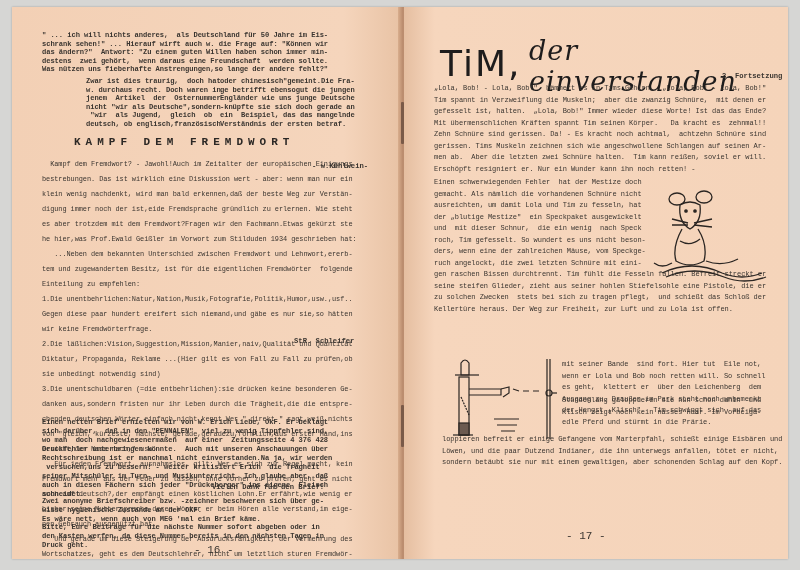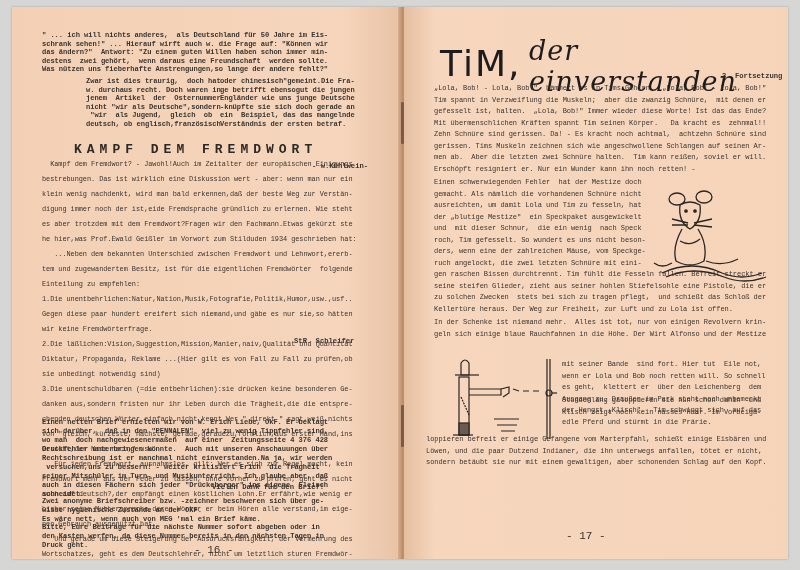--- a/index.html
+++ b/index.html
@@ -7,21 +7,21 @@
   .spread{position:absolute;left:12px;top:7px;width:776px;height:552px;background:#f4d2b8;box-shadow:0 0 2px rgba(0,0,0,.25);}
   .page{position:absolute;top:0;height:552px;overflow:hidden;}
   .page.left{left:0;width:390px;background:linear-gradient(90deg,#f3d0b5 0%,#f5d5bc 85%,#e8c2a4 100%);}
   .page.right{left:392px;width:384px;background:linear-gradient(90deg,#e5bea0 0%,#f6d6bd 8%,#f5d4ba 100%);}
   .gutter{position:absolute;left:386px;top:0;width:10px;height:552px;background:linear-gradient(90deg,#d9ae8d,#b98a6c,#d6ad8c);}
   .staple{position:absolute;left:389px;width:3px;background:#7a5a48;border-radius:1px;}
   .txt{font-size:7.1px;line-height:8.6px;white-space:pre;letter-spacing:-0.05px;}
   .bold{font-weight:bold;}
   .lp{position:absolute;left:30px;}
   .col{position:absolute;}
-  .heading{position:absolute;left:62px;top:135px;font-size:13px;font-weight:bold;letter-spacing:5px;color:#2c2825;}
+  .heading{position:absolute;left:62px;top:129px;font-size:11px;font-weight:bold;letter-spacing:5px;color:#2c2825;}
   .sig{position:absolute;font-size:7.2px;font-weight:bold;}
   .pageno{position:absolute;font-size:11px;}
   .title-tim{position:absolute;left:36px;top:18px;font-family:"DejaVu Sans",sans-serif;font-size:36px;font-weight:normal;color:#1e1c1c;letter-spacing:2px;margin-top:18px;}
   .title-rest{position:absolute;left:125px;top:28px;font-family:"DejaVu Serif",serif;font-style:italic;font-size:27px;color:#1e1c1c;letter-spacing:1px;}
   .rtxt{font-size:7px;line-height:11.5px;white-space:pre;}
   .illus{position:absolute;}
 </style>
 </head>
 <body>
 
@@ -122,31 +122,29 @@
 ausreichten, um damit Lola und Tim zu fesseln, hat
 der „blutige Mestize"  ein Speckpaket ausgewickelt
 und  mit dieser Schnur,  die ein wenig  nach Speck
 roch, Tim gefesselt. So wundert es uns nicht beson-
 ders, wenn eine der zahlreichen Mäuse, vom Speckge-
 ruch angelockt, die zwei letzten Schnüre mit eini-</div>
     <div class="txt rtxt col" style="left:30px;top:262px;" id="p2b">gen raschen Bissen durchtrennt. Tim fühlt die Fesseln fallen. Befreit streckt er
 seine steifen Glieder, zieht aus seiner hohlen Stiefelsohle eine Pistole, die er
 zu solchen Zwecken  stets bei sich zu tragen pflegt,  und schießt das Schloß der
 Kellertüre heraus. Der Weg zur Freiheit, zur Luft und zu Lola ist offen.</div>
-    <div class="txt rtxt col" style="left:30px;top:310px;" id="p3">In der Schenke ist niemand mehr.  Alles ist tot, nur von einigen Revolvern krin-
-geln sich einige blaue Rauchfahnen in die Höhe. Der Wirt Alfonso und der Mestize</div>
     <div class="txt rtxt col" style="left:158px;top:332px;margin-top:20px;" id="p3b">mit seiner Bande  sind fort. Hier tut  Eile not,
 wenn er Lola und Bob noch retten will. So schnell
 es geht,  klettert er  über den Leichenberg  dem
 Ausgang zu. Draußen im Park steht noch unbemerkt
 der Hengst „Klisch".  Tim schwingt sich  auf das
 edle Pferd und stürmt in die Prärie.</div>
     <div class="txt rtxt col" style="left:158px;top:388px;" id="p4">Stundenlang galoppieren sie nun schon dahin  und
 Klisch zeigt noch kein nasses Haar. Im Vorbeiga-</div>
-    <div class="txt rtxt col" style="left:22px;top:427px;" id="p4b">loppieren befreit er einige Gefangene vom Marterpfahl, schießt einige Eisbären und
+    <div class="txt rtxt col" style="left:38px;top:427px;" id="p4b">loppieren befreit er einige Gefangene vom Marterpfahl, schießt einige Eisbären und
 Löwen, und die paar Dutzend Indianer, die ihn unterwegs anfallen, tötet er nicht,
 sondern betäubt sie nur mit einem gewaltigen, aber schonenden Schlag auf den Kopf.</div>
     <div class="pageno" style="left:162px;top:523px;">- 17 -</div>
 
     <svg class="illus" style="left:238px;top:170px;" width="130" height="110" viewBox="0 0 130 110">
       <g fill="none" stroke="#2a2522" stroke-width="1.3">
         <ellipse cx="35" cy="22" rx="8" ry="6"></ellipse>
         <ellipse cx="62" cy="20" rx="8" ry="6"></ellipse>
         <path d="M38 28 Q48 22 58 28 Q60 45 48 52 Q36 45 38 28Z"></path>
         <circle cx="44" cy="34" r="1.2" fill="#2a2522"></circle>

